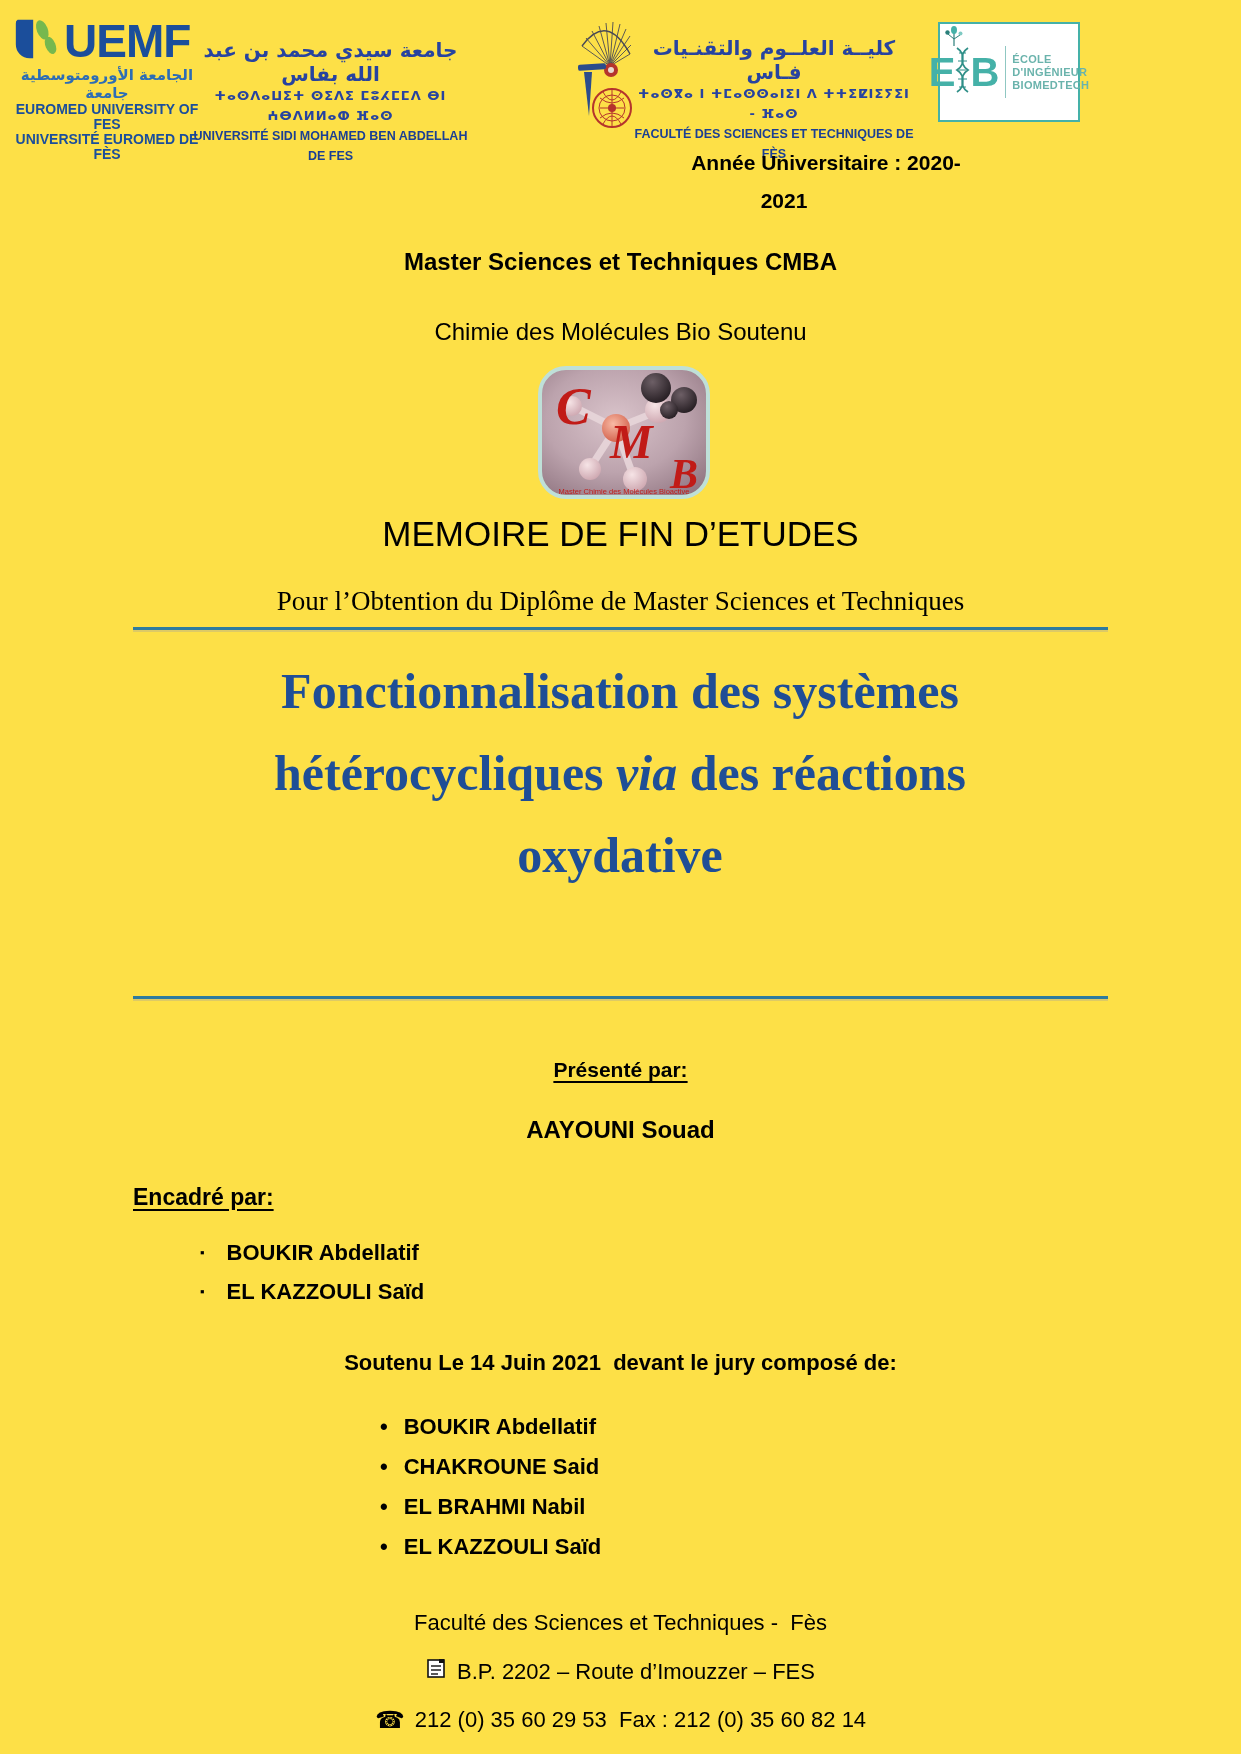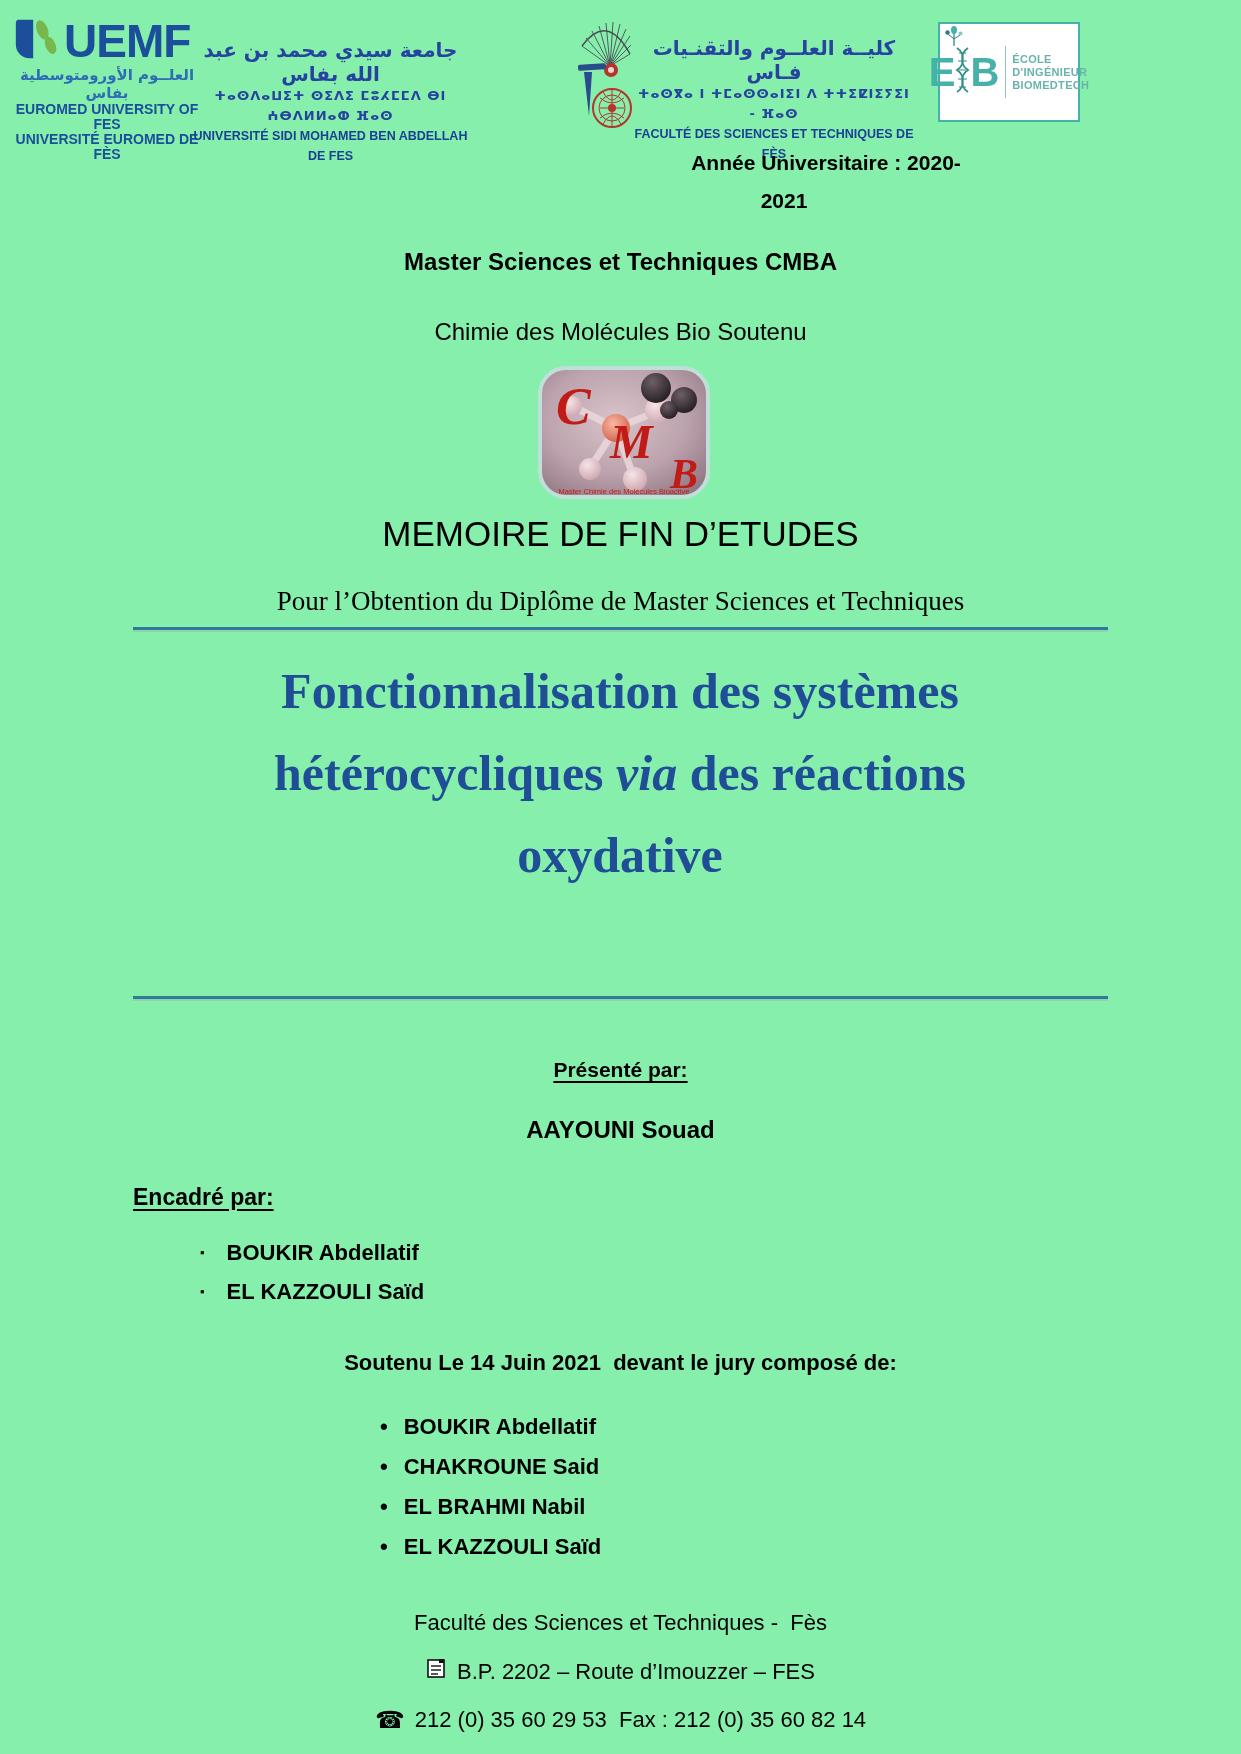--- a/index.html
+++ b/index.html
@@ -1,16 +1,16 @@
 <!DOCTYPE html>
 <html><head>
 <meta charset="utf-8">
 <style>
   html,body{margin:0;padding:0;background:#fff;}
-  .page{position:relative;width:1241px;height:1754px;margin:0 auto;background:#86efac;overflow:hidden;
+  .page{position:relative;width:1241px;height:1754px;margin:0 auto;background:#fde047;overflow:hidden;
         font-family:"Liberation Sans",sans-serif;color:#000;}
   .abs{position:absolute;}
   .ctr{left:0;width:1241px;text-align:center;}
 
   
   .uemf{left:12px;top:18px;width:190px;}
   .uemf-row{display:flex;align-items:center;gap:6px;}
   .uemf-acronym{font-size:46px;font-weight:bold;color:#1b4e9b;letter-spacing:-1px;line-height:44px;}
   .uemf-arabic{font-family:"DejaVu Sans",sans-serif;font-size:15px;font-weight:bold;color:#2d6db5;text-align:center;margin-top:2px;}
   .uemf-cap{font-size:14px;font-weight:bold;color:#1b4e9b;text-align:center;line-height:15px;}
@@ -86,21 +86,21 @@
       <span>
         <svg width="46" height="42" viewBox="0 0 50 46">
           <path d="M6,2 h17 v42 h-4 a15,15 0 0 1 -15,-15 v-23 a4,4 0 0 1 2,-4 z" fill="#1b4e9b"></path>
           <path d="M27,2 h17 a4,4 0 0 1 4,4 v12 h-21 z" fill="#1b4e9b" opacity="0"></path>
           <ellipse cx="33" cy="13" rx="6" ry="11" fill="#76b84e" transform="rotate(-22 33 13)"></ellipse>
           <ellipse cx="42" cy="30" rx="5.5" ry="10" fill="#76b84e" transform="rotate(-22 42 30)"></ellipse>
         </svg>
       </span>
       <span class="uemf-acronym">UEMF</span>
     </div>
-    <div class="uemf-arabic">العلــوم الأورومتوسطية بفاس</div>
+    <div class="uemf-arabic">الجامعة الأورومتوسطية جامعة</div>
     <div class="uemf-cap">EUROMED UNIVERSITY OF FES</div>
     <div class="uemf-cap">UNIVERSITÉ EUROMED DE FÈS</div>
   </div>
 
   <div class="abs usmba">
     <div class="hdr-arabic">جامعة سيدي محمد بن عبد الله بفاس</div>
     <div class="hdr-tif">ⵜⴰⵙⴷⴰⵡⵉⵜ ⵙⵉⴷⵉ ⵎⵓⵃⵎⵎⴷ ⴱⵏ ⵄⴱⴷⵍⵍⴰⵀ ⴼⴰⵙ</div>
     <div class="hdr-fr">UNIVERSITÉ SIDI MOHAMED BEN ABDELLAH DE FES</div>
   </div>
 

